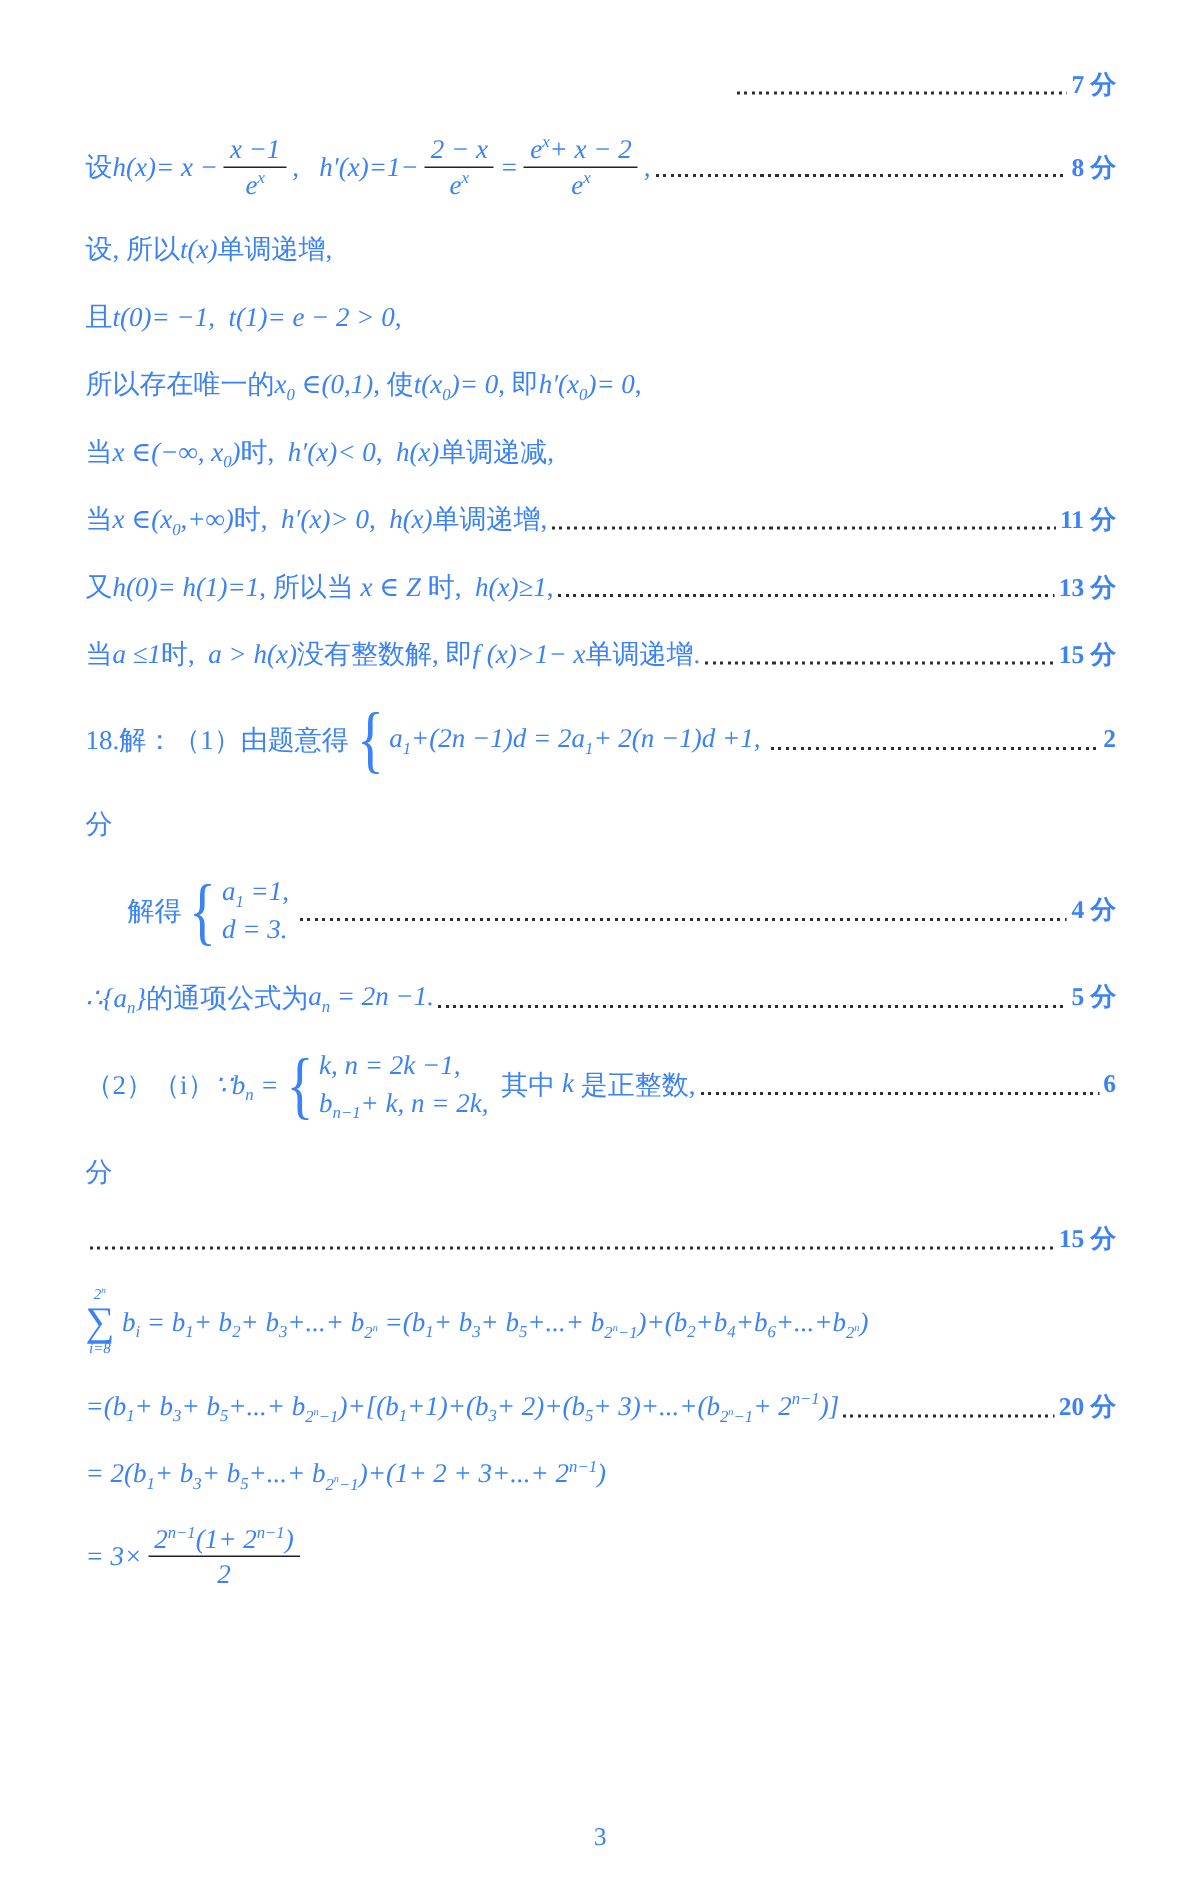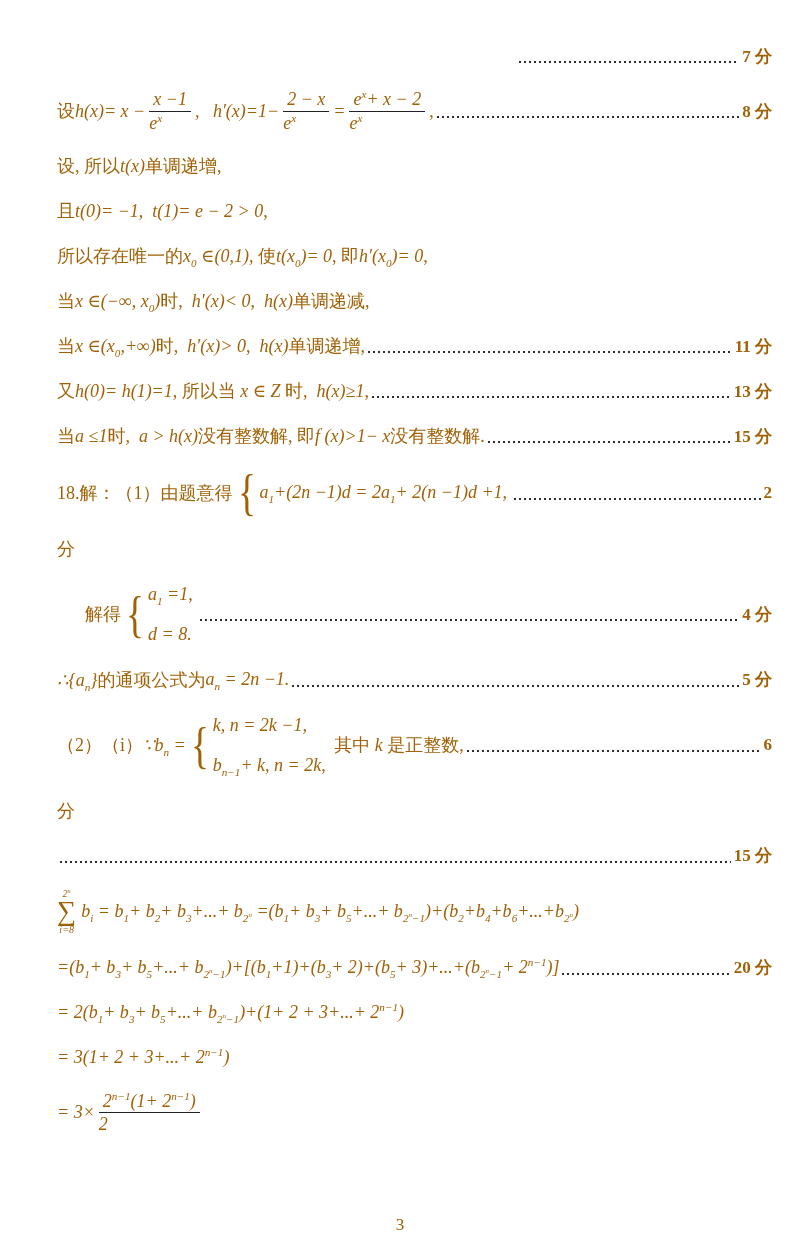--- a/index.html
+++ b/index.html
@@ -1,47 +1,47 @@
 <!DOCTYPE html>
 <html><head>
 <meta charset="utf-8">
 <style>
   html, body { margin: 0; padding: 0; background: #ffffff; }
   .page {
     width: 800px; height: 1255px; box-sizing: border-box;
     position: relative; overflow: hidden;
-    padding: 44px 28px 0 57px;
-    background: #ffffff; color: #a16207;
+    padding: 44px 56px 0 57px;
+    background: #ffffff; color: #3b82f6;
     font-family: "Liberation Serif", "DejaVu Serif", serif;
     font-size: 18px;
   }
   .line {
     display: flex; align-items: center;
     margin-bottom: 21px; min-height: 24px; white-space: nowrap;
   }
   .roman { white-space: pre; }
   .math  { white-space: pre; font-style: italic; }
   sub { font-size: 0.62em; line-height: 0; }
   sup { font-size: 0.62em; line-height: 0; }
   .dots {
     flex: 1 1 30px; min-width: 14px; height: 2px;
     margin: 0 3px; align-self: center; transform: translateY(6px);
     background-image: repeating-linear-gradient(to right, #2e2e2e 0 2px, transparent 2px 5px);
   }
   .leader-right .dots { flex: 0 0 220px; margin-left: auto; }
   .indent { padding-left: 28px; }
   .score { font-weight: 700; font-size: 17px; white-space: pre; }
-  .frac { display: inline-flex; flex-direction: column; 
+  .frac { display: inline-flex; flex-direction: column; align-items: center;
           vertical-align: middle; margin: 0 4px; font-style: italic; line-height: 1.15; }
   .frac .num { padding: 0 4px 1px; border-bottom: 1.5px solid #222; }
   .frac .den { padding-top: 1px; }
   .cases { display: inline-flex; align-items: center; margin: 2px 4px 2px 2px; }
   .cases .brace { font-size: 50px; font-weight: 400; line-height: 0.85;
                   transform: scaleX(0.75); margin-right: 1px; font-style: normal; }
-  .cases .rows { display: flex; flex-direction: column; gap: 19px; justify-content: center; }
+  .cases .rows { display: flex; flex-direction: column; gap: 4px; justify-content: center; }
   .cases .crow { white-space: pre; }
   .sum { display: inline-flex; flex-direction: column; align-items: center;
          line-height: 1; margin: 0 5px 0 0; }
   .sum .lim { font-size: 10px; font-style: italic; }
   .sum .sigma { font-size: 27px; line-height: 0.95; }
   .footer { position: absolute; bottom: 20px; left: 0; right: 0;
             text-align: center; font-size: 17px; }
 </style>
 </head>
 <body>
@@ -124,21 +124,21 @@
         <span class="dots"></span>
         <span class="score">13 分</span>
       </div>
       <div class="line">
         <span class="roman">当</span>
         <span class="math">a ≤1</span>
         <span class="roman">时,</span>
         <span class="math">  a &gt; h(x)</span>
         <span class="roman">没有整数解, 即</span>
         <span class="math">f (x)&gt;1− x</span>
-        <span class="roman">没有整数解.</span>
+        <span class="roman">单调递增.</span>
         <span class="dots"></span>
         <span class="score">15 分</span>
       </div>
       <div class="line">
         <span class="roman">18.解：（1）由题意得</span>
         <span class="cases">
           <span class="brace">{</span>
           <span class="rows">
             <span class="crow math">a<sub>1</sub>+(2n −1)d = 2a<sub>1</sub>+ 2(n −1)d +1,</span>
           </span>
@@ -148,21 +148,21 @@
       </div>
       <div class="line">
         <span class="roman">分</span>
       </div>
       <div class="line indent">
         <span class="roman">解得</span>
         <span class="cases">
           <span class="brace">{</span>
           <span class="rows">
             <span class="crow math">a<sub>1</sub> =1,</span>
-            <span class="crow math">d = 8.</span>
+            <span class="crow math">d = 3.</span>
           </span>
         </span>
         <span class="dots"></span>
         <span class="score">4 分</span>
       </div>
       <div class="line">
         <span class="math">∴{a<sub>n</sub>}</span>
         <span class="roman">的通项公式为</span>
         <span class="math">a<sub>n</sub> = 2n −1.</span>
         <span class="dots"></span>
@@ -201,23 +201,20 @@
       </div>
       <div class="line">
         <span class="math">=(b<sub>1</sub>+ b<sub>3</sub>+ b<sub>5</sub>+...+ b<sub>2<sup>n</sup>−1</sub>)+[(b<sub>1</sub>+1)+(b<sub>3</sub>+ 2)+(b<sub>5</sub>+ 3)+...+(b<sub>2<sup>n</sup>−1</sub>+ 2<sup>n−1</sup>)]</span>
         <span class="dots"></span>
         <span class="score">20 分</span>
       </div>
       <div class="line">
         <span class="math">= 2(b<sub>1</sub>+ b<sub>3</sub>+ b<sub>5</sub>+...+ b<sub>2<sup>n</sup>−1</sub>)+(1+ 2 + 3+...+ 2<sup>n−1</sup>)</span>
       </div>
       <div class="line">
-        <span class="math">= 3(1+ 2 + 3+...+ 2<sup>n−1</sup>)</span>
-      </div>
-      <div class="line">
         <span class="math">= 3×</span>
         <span class="frac">
           <span class="num">2<sup>n−1</sup>(1+ 2<sup>n−1</sup>)</span>
           <span class="den">2</span>
         </span>
       </div>
     </div>
   <div class="footer">3</div>
 </div>
 

